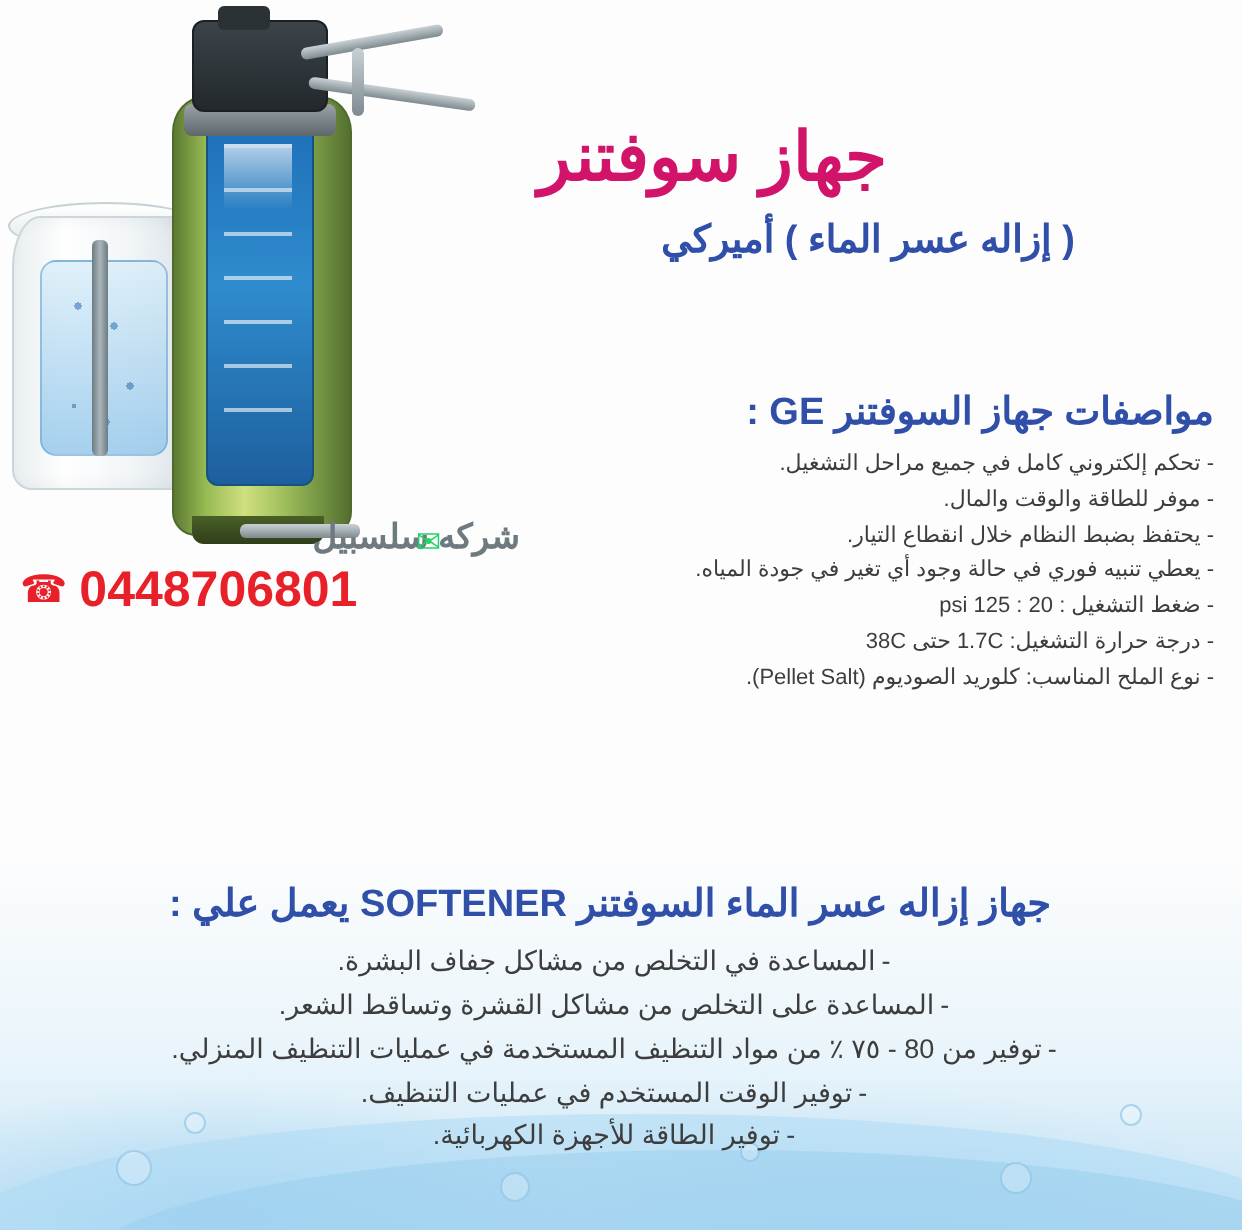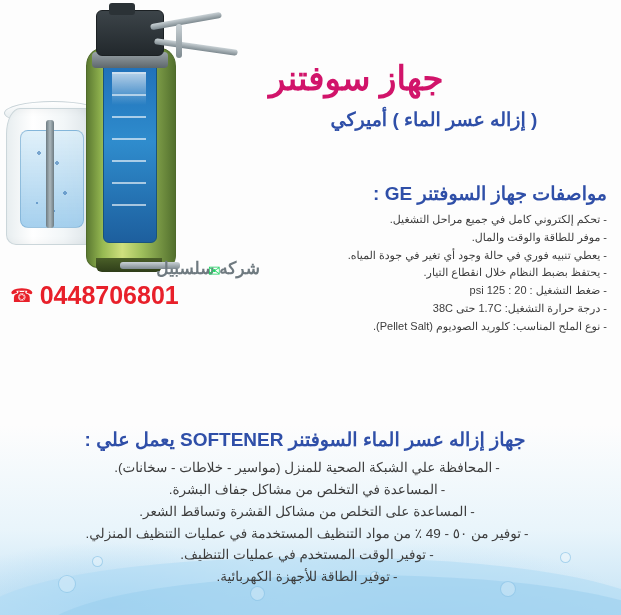--- a/index.html
+++ b/index.html
@@ -265,20 +265,21 @@
     font-size: 15px;
     margin-right: 4px;
   }
 
   
   .section {
     position: absolute;
     direction: rtl;
     text-align: right;
     color: #3a3a3a;
+    margin-top: 12px;
   }
   .section-head {
     color: #2f4fa8;
     font-size: 19px;
     font-weight: bold;
     margin-bottom: 6px;
   }
   .spec-list, .benefit-list {
     list-style: none;
     margin: 0;
@@ -360,33 +361,32 @@
       <span class="phone-num">0448706801</span>
     </div>
   </div>
   <span class="wa-icon" style="position:absolute;left:208px;top:262px;">✉</span>
 
   <div class="section" id="specs-section">
     <div class="section-head">مواصفات جهاز السوفتنر GE :</div>
     <ul class="spec-list">
       <li><span class="dash">-</span><span>تحكم إلكتروني كامل في جميع مراحل التشغيل.</span></li>
       <li><span class="dash">-</span><span>موفر للطاقة والوقت والمال.</span></li>
+      <li><span class="dash">-</span><span>يحتفظ بضبط النظام خلال انقطاع التيار.</span></li>
       <li><span class="dash">-</span><span>يعطي تنبيه فوري في حالة وجود أي تغير في جودة المياه.</span></li>
-      <li><span class="dash">-</span><span>يحتفظ بضبط النظام خلال انقطاع التيار.</span></li>
       <li><span class="dash">-</span><span>ضغط التشغيل : 20 : 125 psi</span></li>
       <li><span class="dash">-</span><span>درجة حرارة التشغيل: 1.7C حتى 38C</span></li>
       <li><span class="dash">-</span><span>نوع الملح المناسب: كلوريد الصوديوم (Pellet Salt).</span></li>
     </ul>
   </div>
 
   <div class="section" id="benefits-section">
     <div class="section-head">جهاز إزاله عسر الماء السوفتنر SOFTENER يعمل علي :</div>
     <ul class="benefit-list">
-      <li><span class="dash">-</span><span>المحافظة علي الشبكة الصحية للمنزل (مواسير - خلاطات - سخانات).</span></li>
       <li><span class="dash">-</span><span>المساعدة في التخلص من مشاكل جفاف البشرة.</span></li>
       <li><span class="dash">-</span><span>المساعدة على التخلص من مشاكل القشرة وتساقط الشعر.</span></li>
-      <li><span class="dash">-</span><span>توفير من ٥٠ - 49 ٪ من مواد التنظيف المستخدمة في عمليات التنظيف المنزلي.</span></li>
+      <li><span class="dash">-</span><span>توفير من 80 - ٧٥ ٪ من مواد التنظيف المستخدمة في عمليات التنظيف المنزلي.</span></li>
       <li><span class="dash">-</span><span>توفير الوقت المستخدم في عمليات التنظيف.</span></li>
       <li><span class="dash">-</span><span>توفير الطاقة للأجهزة الكهربائية.</span></li>
     </ul>
   </div>
 
 </div>
 
 </body></html>

